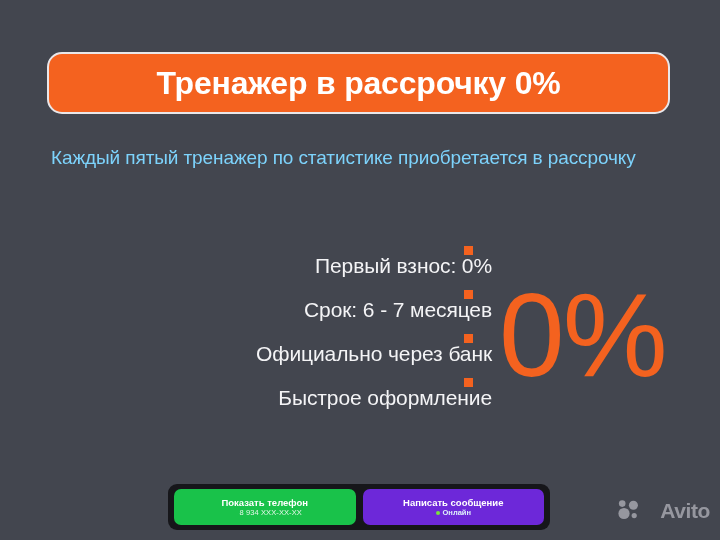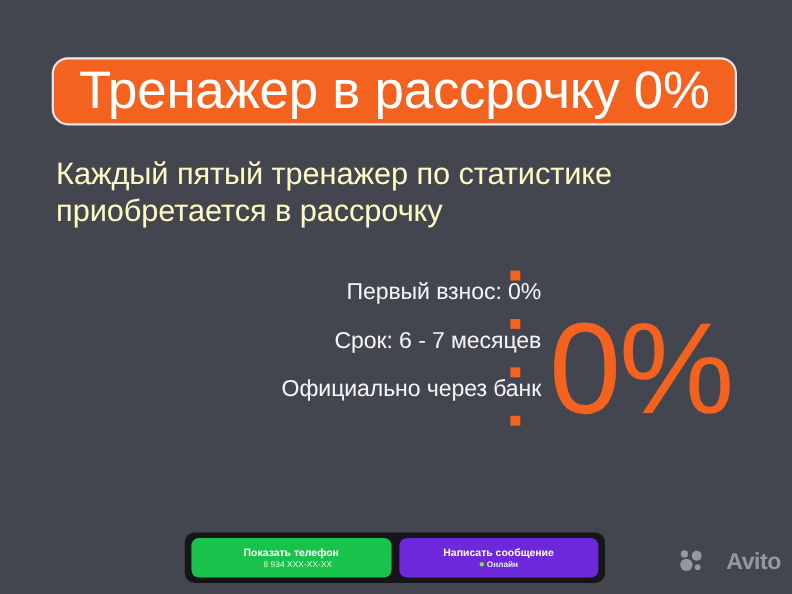--- a/index.html
+++ b/index.html
@@ -31,35 +31,35 @@
     box-sizing: border-box;
     background: #f4621f;
     border: 2px solid #e9e7ea;
     border-radius: 15px;
     display: flex;
     align-items: center;
     justify-content: center;
   }
   .headline-text {
     color: #ffffff;
-    font-size: 48px;
-    font-weight: normal;
+    font-size: 32px;
+    font-weight: bold;
     letter-spacing: -0.2px;
     white-space: nowrap;
     line-height: 1;
   }
 
   
   .subtitle {
     position: absolute;
     left: 51px;
     top: 141px;
     width: 630px;
-    color: #fef9c3;
-    font-size: 28px;
+    color: #7dd3fc;
+    font-size: 19px;
     font-weight: 400;
     line-height: 34px;
     letter-spacing: -0.1px;
   }
 
   
   .bullet-list {
     position: absolute;
     left: 62px;
     top: 246px;
@@ -203,20 +203,21 @@
     <li class="bullet-item">
       <span class="bullet-marker"></span>
       <span class="bullet-label">Срок:  6 - 7 месяцев</span>
     </li>
     <li class="bullet-item">
       <span class="bullet-marker"></span>
       <span class="bullet-label">Официально через банк</span>
     </li>
     <li class="bullet-item">
       <span class="bullet-marker"></span>
+      <span class="bullet-label">Быстрое оформление</span>
     </li>
   </ul>
 
   <div class="percent-badge">0%</div>
 
   <div class="contact-widget">
     <div class="widget-button btn-phone">
       <span class="widget-btn-label">Показать телефон</span>
       <span class="widget-btn-sub">8 934 XXX-XX-XX</span>
     </div>

